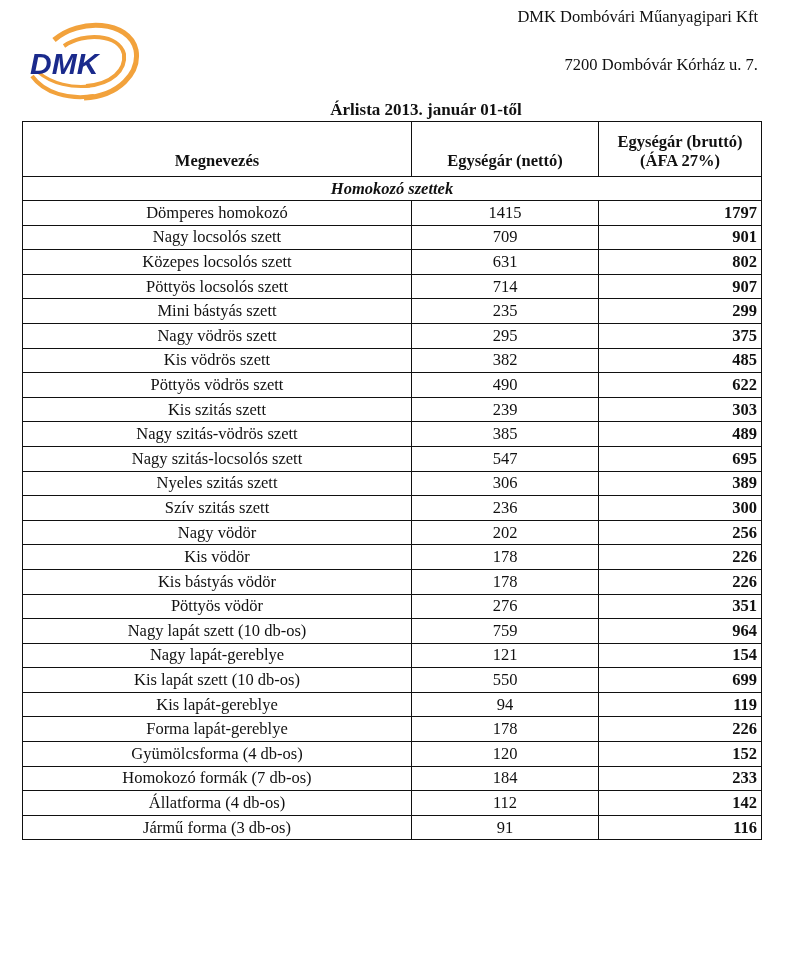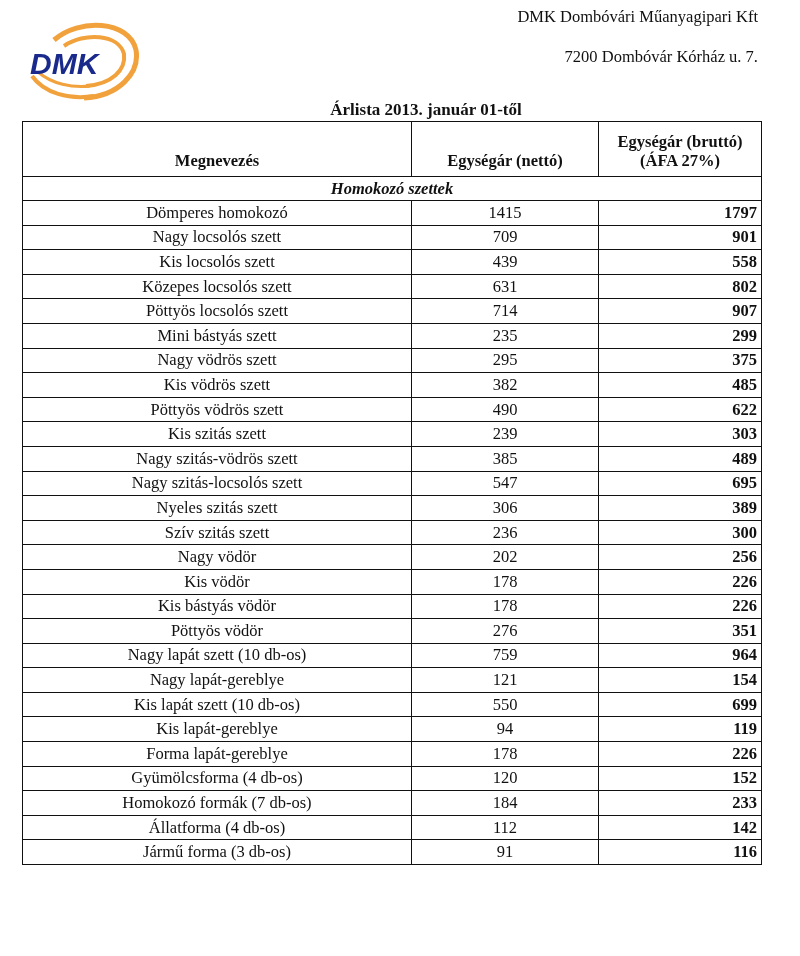--- a/index.html
+++ b/index.html
@@ -1,21 +1,21 @@
 <!DOCTYPE html>
 <html><head>
 <meta charset="utf-8">
 <style>
   html, body { margin: 0; padding: 0; background: #ffffff; }
   body { width: 800px; height: 956px; position: relative; overflow: hidden;
          font-family: "Liberation Serif", "DejaVu Serif", serif; color: #111; }
   .logo { position: absolute; left: 24px; top: 18px; width: 116px; height: 84px; }
   .company { position: absolute; right: 42px; top: 8px; text-align: right; font-size: 16.5px; line-height: 18px; }
   .company .l1 { margin-top: 0px; }
-  .company .l2 { margin-top: 22px; }
+  .company .l2 { margin-top: 30px; }
   .title { position: absolute; left: 0; width: 800px; top: 100px; text-align: center;
            font-weight: bold; font-size: 17px; margin-left: 26px; }
   table.price { position: absolute; left: 22px; top: 121px; width: 740px;
                 border-collapse: collapse; font-size: 16.5px; }
   table.price td, table.price th { border: 1.5px solid #111; padding: 0 4px; }
   table.price th { font-weight: bold; vertical-align: bottom; height: 48px; line-height: 19px; padding-bottom: 6px; }
   th.col-name { width: 380px; }
   th.col-net { width: 178px; }
   td.section { text-align: center; font-weight: bold; height: 23px; font-style: italic; }
   tr.item td { height: 23.6px; line-height: 22px; }
@@ -62,25 +62,20 @@
   <tbody id="rows">
       <tr class="item">
         <td class="name">Dömperes homokozó</td>
         <td class="net">1415</td>
         <td class="gross">1797</td>
       </tr>
       <tr class="item">
         <td class="name">Nagy locsolós szett</td>
         <td class="net">709</td>
         <td class="gross">901</td>
-      </tr>
-      <tr class="item">
-        <td class="name">Kis locsolós szett</td>
-        <td class="net">439</td>
-        <td class="gross">558</td>
       </tr>
       <tr class="item">
         <td class="name">Közepes locsolós szett</td>
         <td class="net">631</td>
         <td class="gross">802</td>
       </tr>
       <tr class="item">
         <td class="name">Pöttyös locsolós szett</td>
         <td class="net">714</td>
         <td class="gross">907</td>

